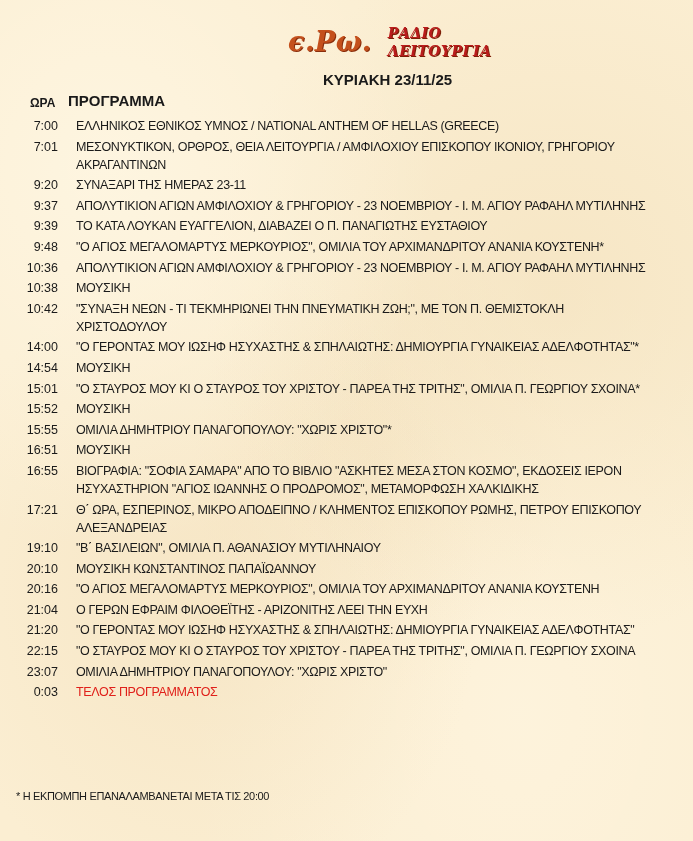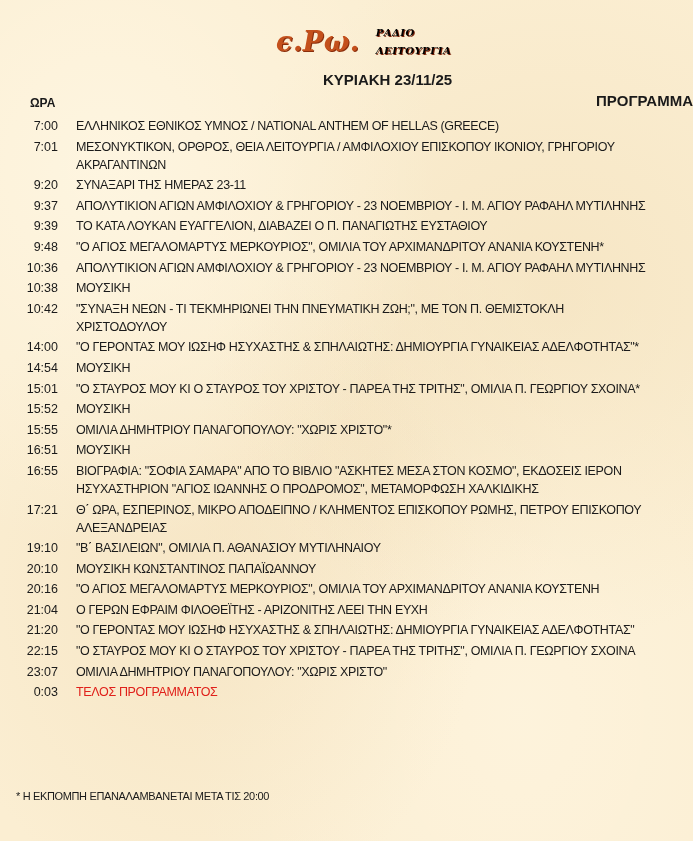--- a/index.html
+++ b/index.html
@@ -21,63 +21,63 @@
       radial-gradient(ellipse at 75% 85%, rgba(255,246,226,0.6) 0%, rgba(255,246,226,0) 45%),
       radial-gradient(ellipse at 55% 55%, rgba(238,216,176,0.35) 0%, rgba(238,216,176,0) 35%);
   }
   .header {
     position: absolute;
     left: 0; right: 0; top: 0;
     height: 112px;
   }
   .logo {
     position: absolute;
-    left: 276px;
+    left: 288px;
     top: 26px;
     display: flex;
     align-items: flex-start;
   }
   .logo-mark {
     font-family: "DejaVu Serif", "Liberation Serif", serif;
     font-style: italic;
     font-weight: bold;
     font-size: 27px;
     color: #c4501c;
     text-shadow: 1px 1px 0 #8a2e0c;
     letter-spacing: 0.5px;
     line-height: 32px;
   }
   .logo-text {
     margin-left: 16px;
     margin-top: -2px;
     font-family: "DejaVu Serif", "Liberation Serif", serif;
     font-style: italic;
     font-weight: bold;
-    font-size: 10px;
-    line-height: 18px;
-    color: #000000;
+    font-size: 14px;
+    line-height: 18px;
+    color: #b91c1c;
     text-shadow: 1px 1px 0 #7a1f06;
     letter-spacing: 0.5px;
   }
   .logo-text div { white-space: nowrap; }
   .date-title {
     position: absolute;
     left: 0; right: 0;
     top: 71px;
     text-align: center;
     font-weight: bold;
     font-size: 15px;
     line-height: 18px;
     padding-left: 82px;
   }
   .program-title {
     position: absolute;
     left: 0; right: 0;
     top: 92px;
-    text-align: right;
+    text-align: left;
     font-weight: bold;
     font-size: 15px;
     line-height: 18px;
     padding-left: 68px;
   }
   .col-header {
     position: absolute;
     left: 30px;
     top: 94px;
     font-weight: bold;

